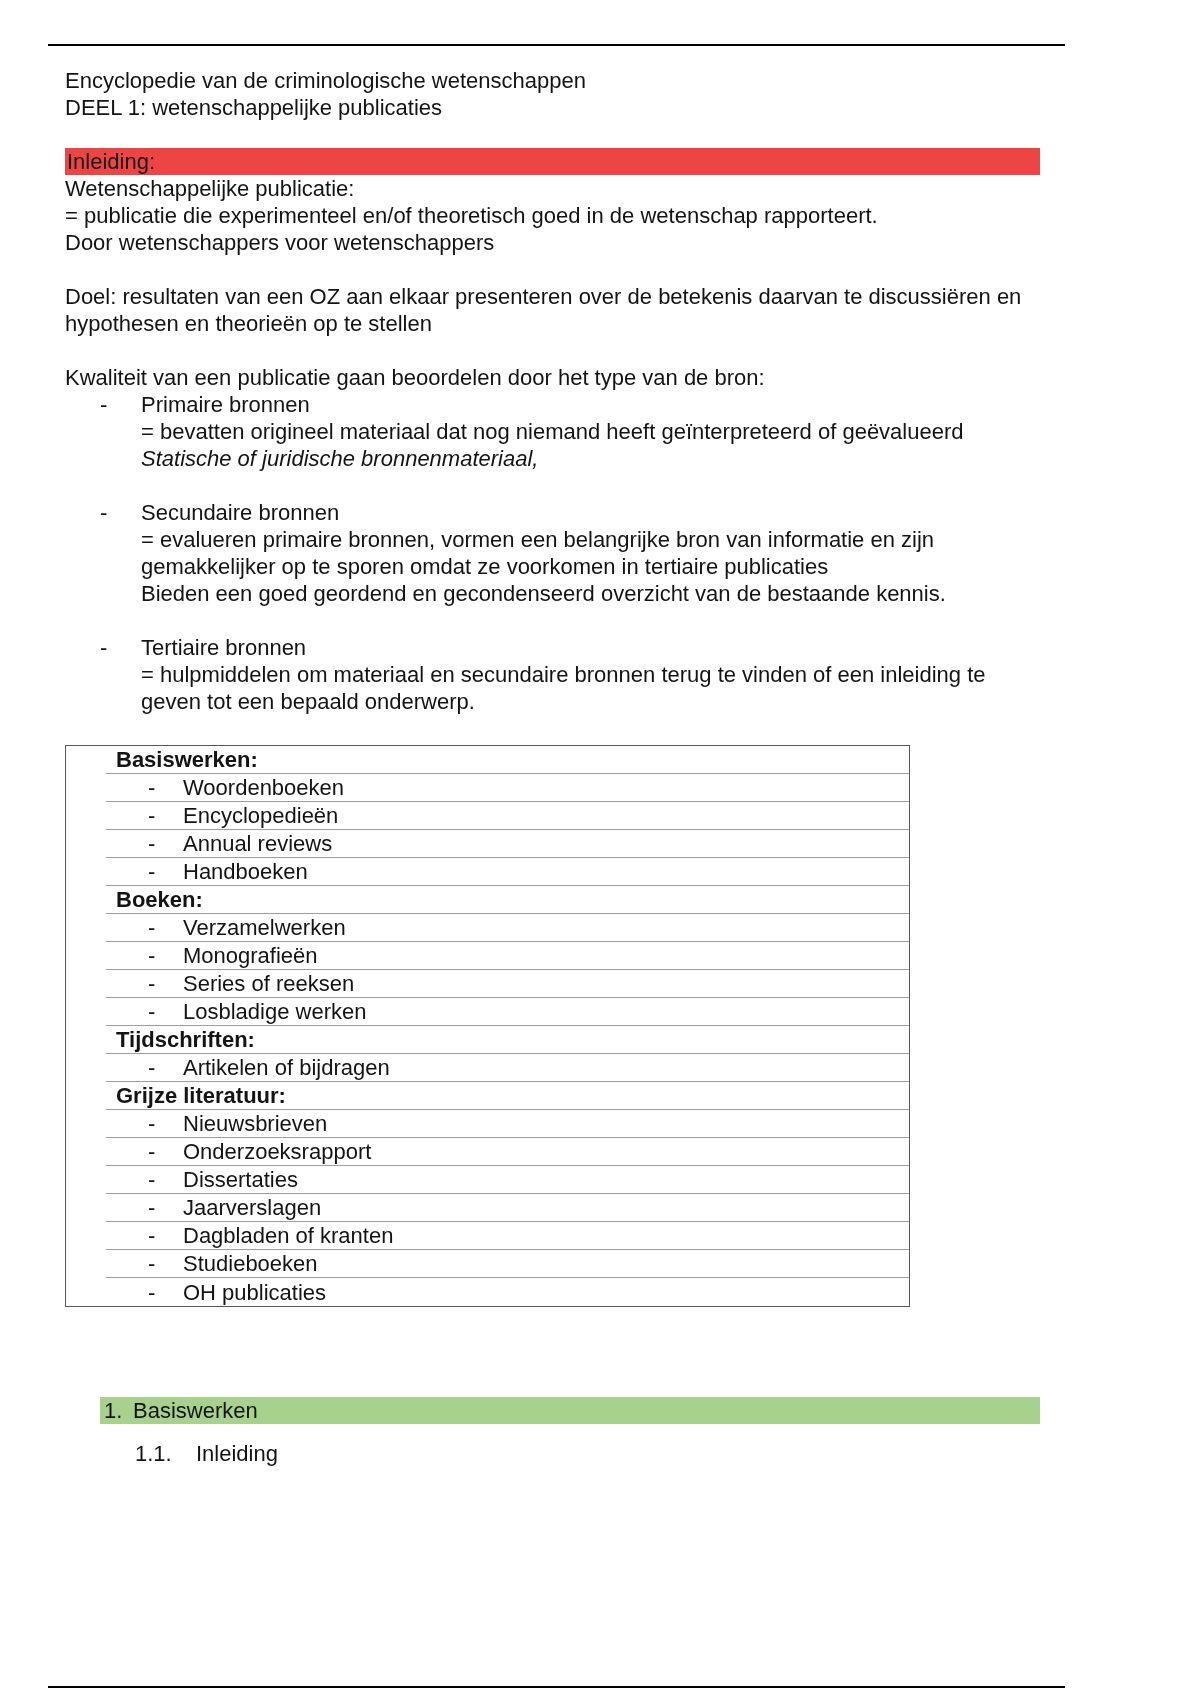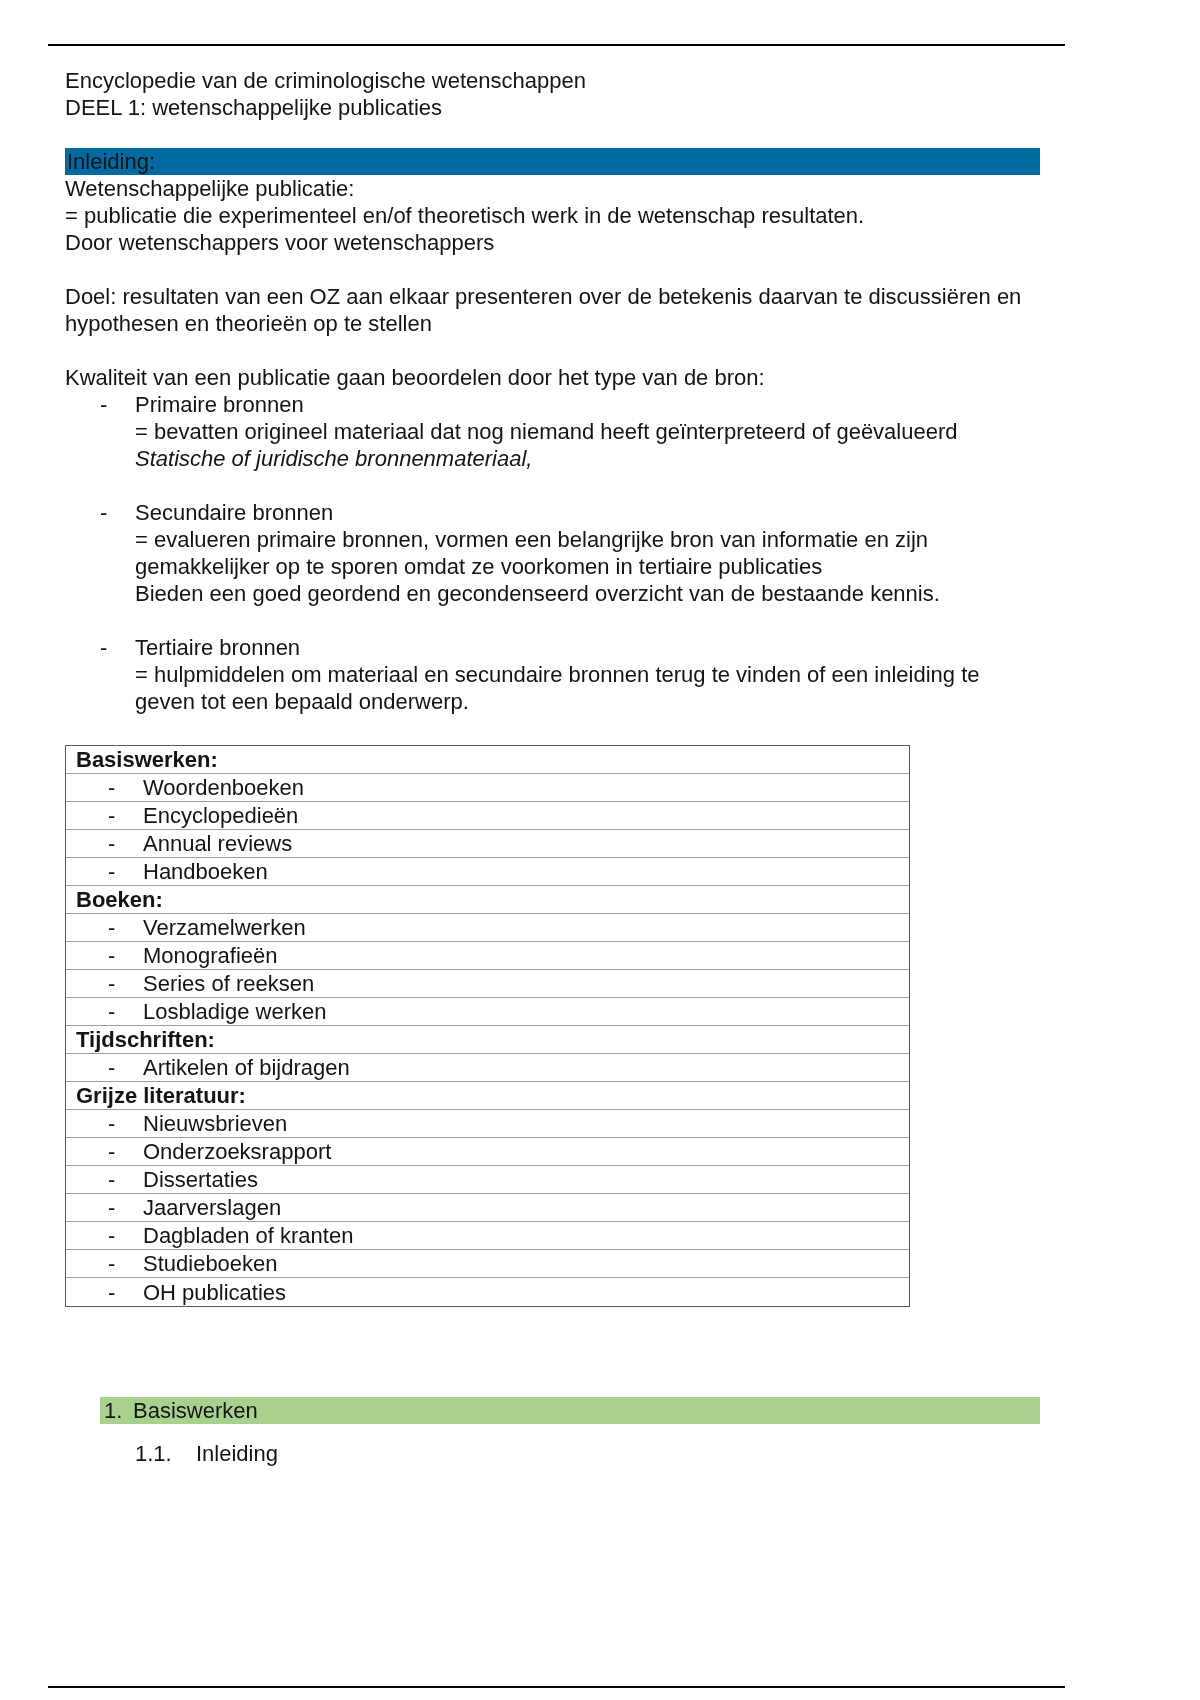--- a/index.html
+++ b/index.html
@@ -25,33 +25,34 @@
   .rule-top { top: 44px; }
   .rule-bottom { top: 1686px; }
   .content {
     position: absolute;
     top: 67px;
     left: 65px;
     width: 975px;
   }
   .spacer { height: 27px; }
   .heading-bar {
-    background: #0369a1;
+    background: #ef4444;
     padding-left: 2px;
     width: 975px;
   }
   .bullet { display: flex; padding-left: 35px; }
   .dash { width: 35px; flex: 0 0 35px; }
-  .bullet-body { flex: 1; }
+  .bullet-body { flex: 1; margin-left: 6px; }
   .italic { font-style: italic; }
 
   .doc-table {
     margin-top: 30px;
     width: 845px;
     border: 1px solid #595959;
+    padding-left: 40px;
   }
   .t-row {
     display: flex;
     align-items: center;
     height: 28px;
     border-bottom: 1px solid #9e9e9e;
     overflow: hidden;
   }
   .t-row:last-child { border-bottom: 0; }
   .t-header { font-weight: 700; padding-left: 10px; }
@@ -86,21 +87,21 @@
     </div>
 
     <div class="spacer"></div>
 
     <div class="heading-bar">
       <span>Inleiding:</span>
     </div>
 
     <div>
       <div>Wetenschappelijke publicatie:</div>
-      <div>= publicatie die experimenteel en/of theoretisch werk in de wetenschap resultaten.</div>
+      <div>= publicatie die experimenteel en/of theoretisch goed in de wetenschap rapporteert.</div>
       <div>Door wetenschappers voor wetenschappers</div>
     </div>
 
     <div class="spacer"></div>
 
     <div>Doel: resultaten van een OZ aan elkaar presenteren over de betekenis daarvan te discussiëren en hypothesen en theorieën op te stellen</div>
 
     <div class="spacer"></div>
 
     <div>Kwaliteit van een publicatie gaan beoordelen door het type van de bron:</div>

